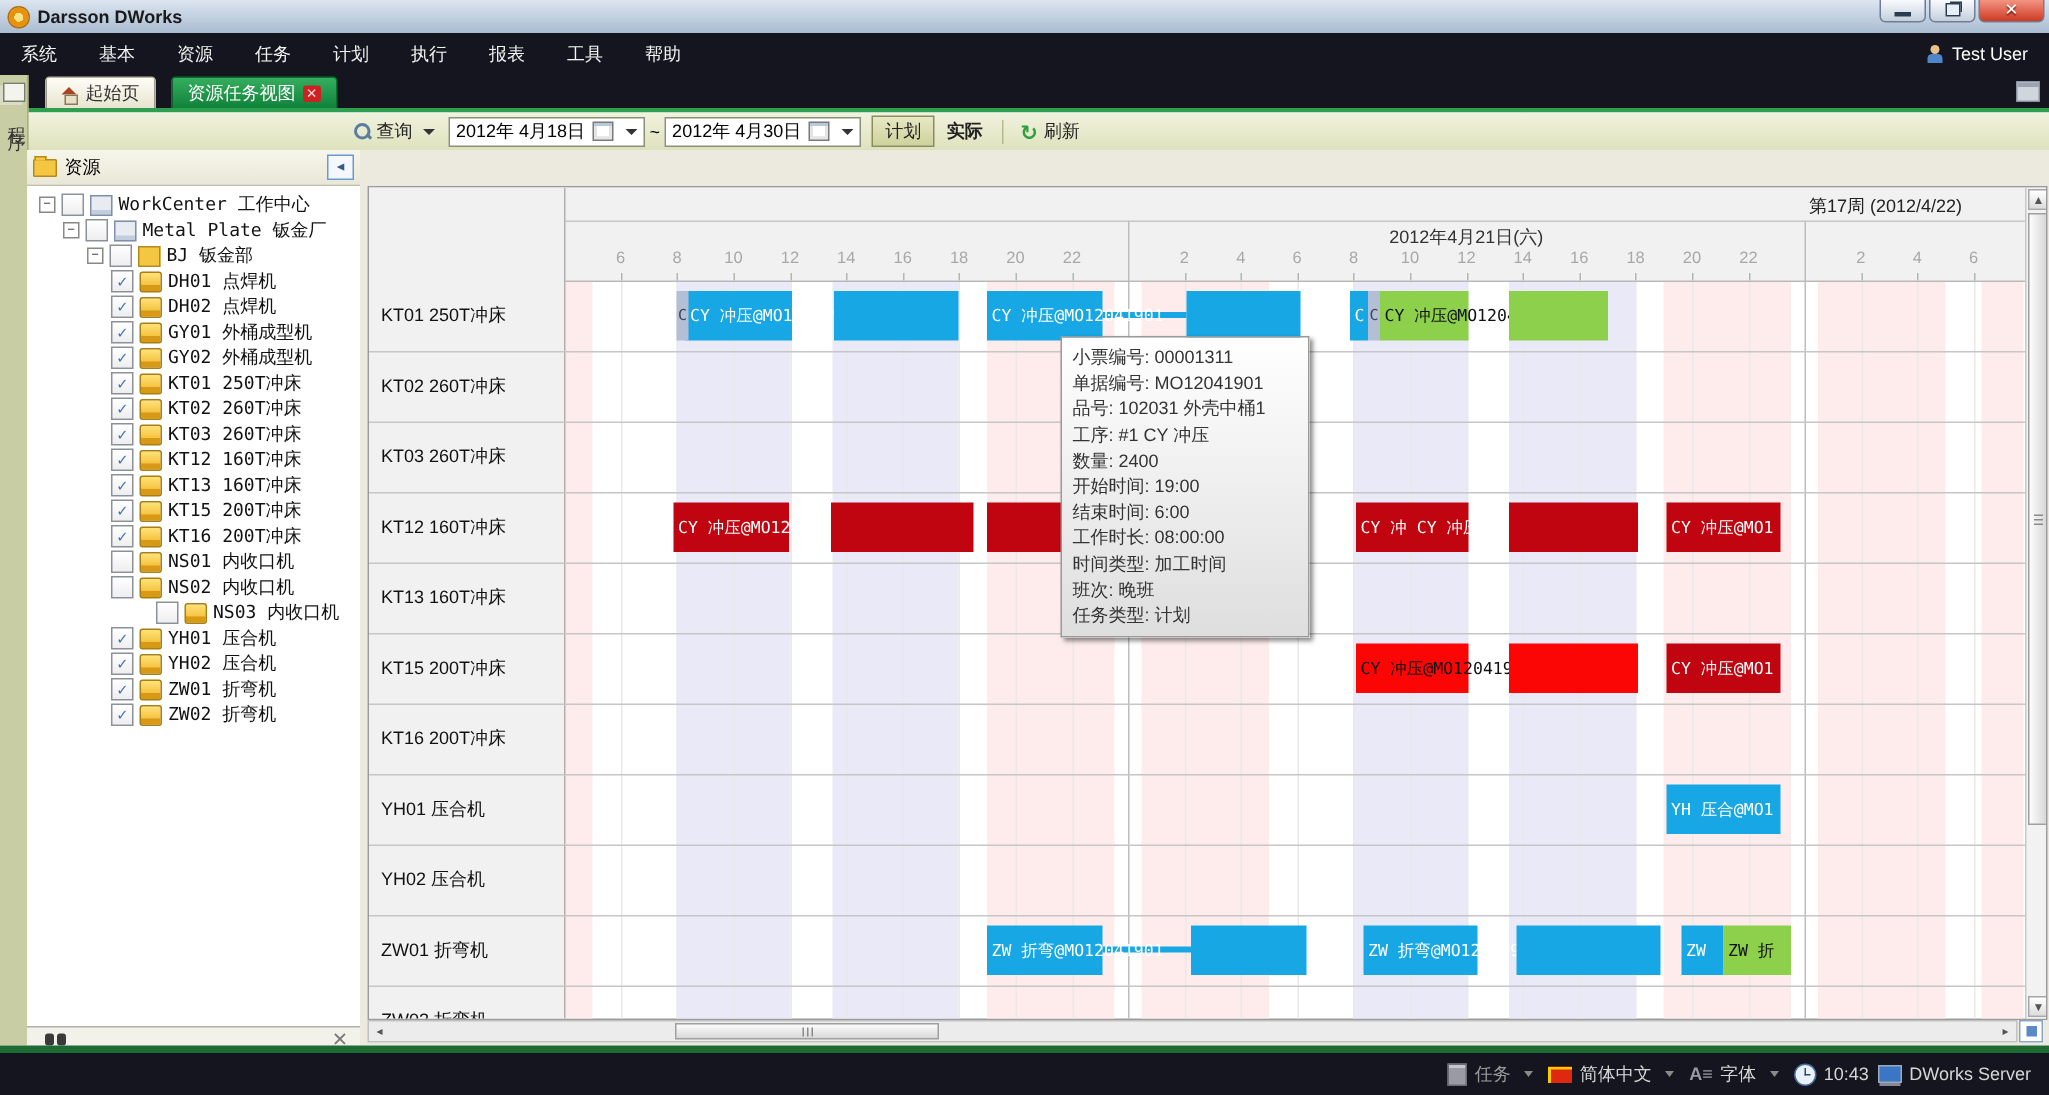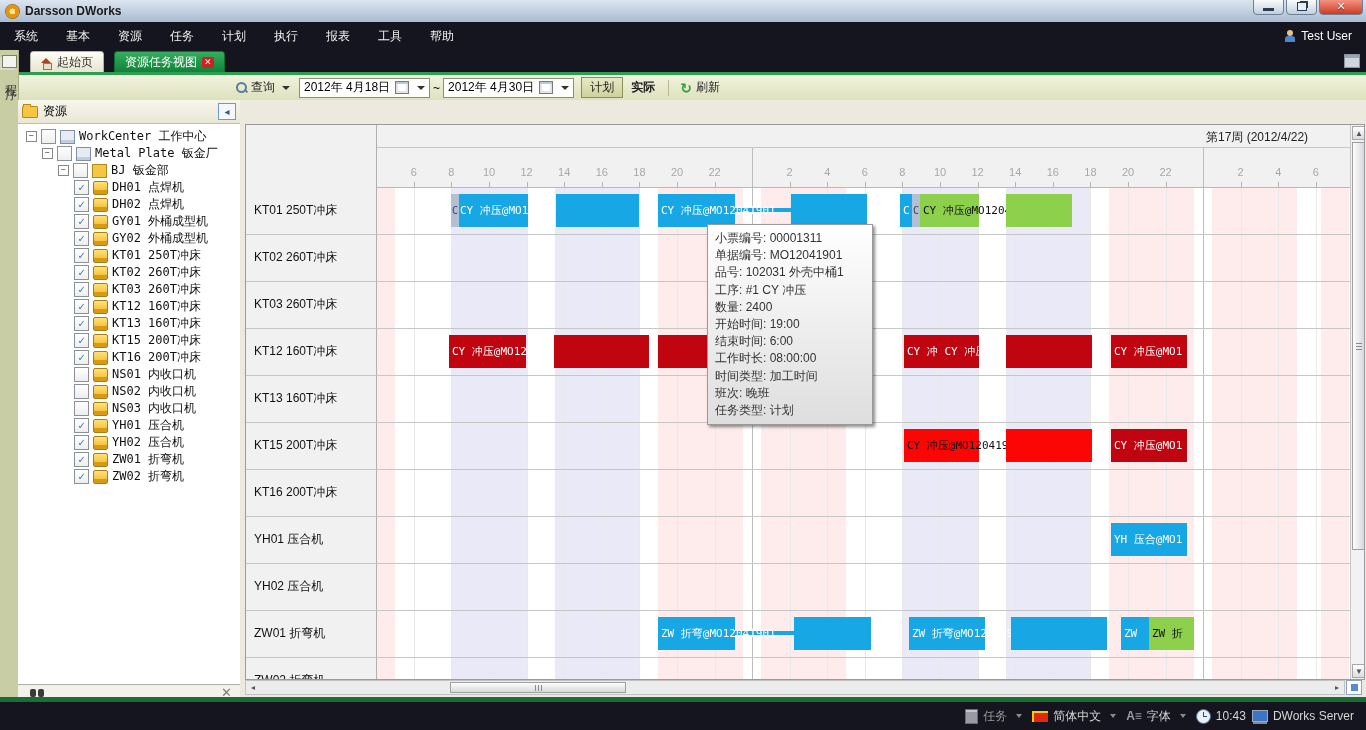--- a/index.html
+++ b/index.html
@@ -303,21 +303,21 @@
         <div class="tree-row" style="padding-left: 56px;">
           <span class="cbx"></span>
           <span class="node-icon mach"></span>
           <span>NS01 内收口机</span>
         </div>
         <div class="tree-row" style="padding-left: 56px;">
           <span class="cbx"></span>
           <span class="node-icon mach"></span>
           <span>NS02 内收口机</span>
         </div>
-        <div class="tree-row" style="padding-left: 56px;">
+        <div class="tree-row" style="padding-left: 56px; margin-left: 30px;">
           <span class="cbx"></span>
           <span class="node-icon mach"></span>
           <span>NS03 内收口机</span>
         </div>
         <div class="tree-row" style="padding-left: 56px;">
           <span class="cbx">✓</span>
           <span class="node-icon mach"></span>
           <span>YH01 压合机</span>
         </div>
         <div class="tree-row" style="padding-left: 56px;">
@@ -409,20 +409,21 @@
       <div class="hour-lbl" style="left: 769.2px;">14</div>
       <div class="tick" style="left: 769.2px;"></div>
       <div class="hour-lbl" style="left: 806.8px;">16</div>
       <div class="tick" style="left: 806.8px;"></div>
       <div class="hour-lbl" style="left: 844.4px;">18</div>
       <div class="tick" style="left: 844.4px;"></div>
       <div class="hour-lbl" style="left: 882px;">20</div>
       <div class="tick" style="left: 882px;"></div>
       <div class="hour-lbl" style="left: 919.6px;">22</div>
       <div class="tick" style="left: 919.6px;"></div>
+      <div class="day-title" style="left: 506px; width: 451px;">2012年4月21日(六)</div>
       <div class="g-daysep" style="left: 506px;"></div>
       <div class="g-grid" style="left: 994.6px;"></div>
       <div class="g-grid" style="left: 1032.2px;"></div>
       <div class="g-grid" style="left: 1069.8px;"></div>
       <div class="hour-lbl" style="left: 994.6px;">2</div>
       <div class="tick" style="left: 994.6px;"></div>
       <div class="hour-lbl" style="left: 1032.2px;">4</div>
       <div class="tick" style="left: 1032.2px;"></div>
       <div class="hour-lbl" style="left: 1069.8px;">6</div>
       <div class="tick" style="left: 1069.8px;"></div>

